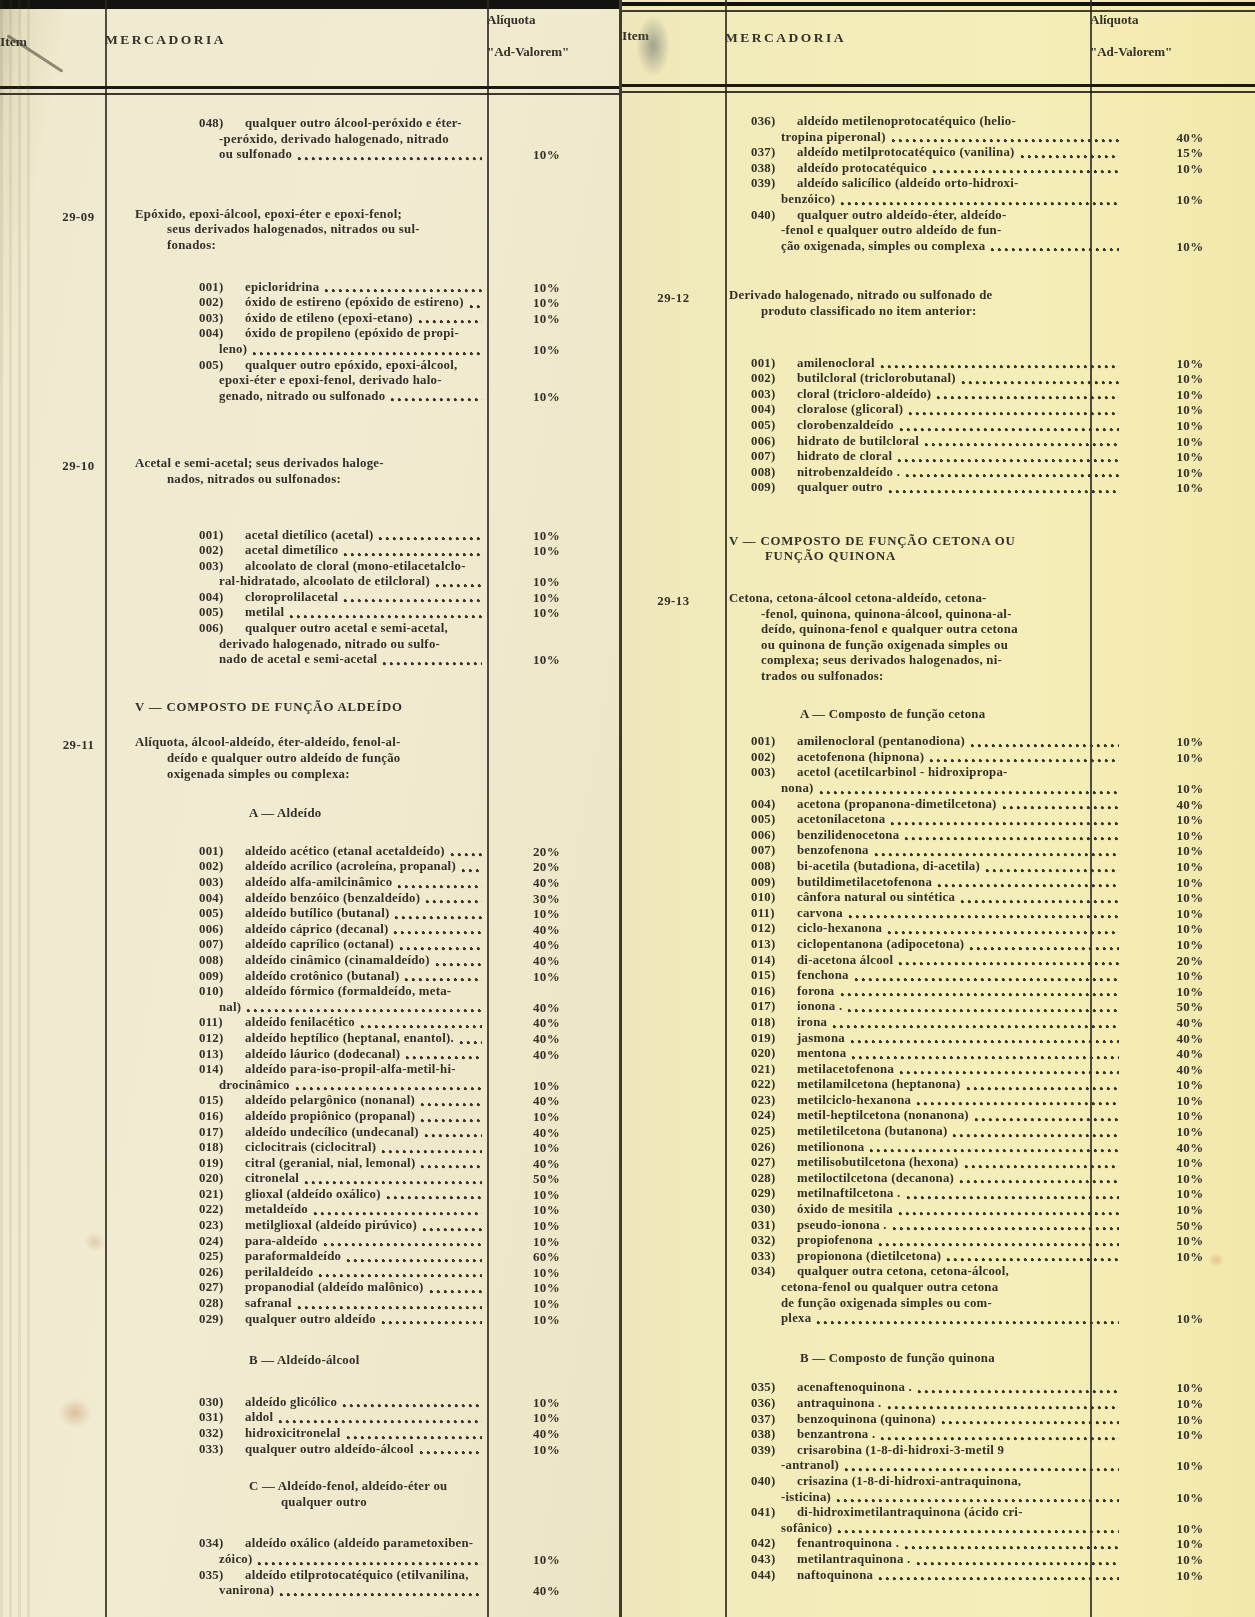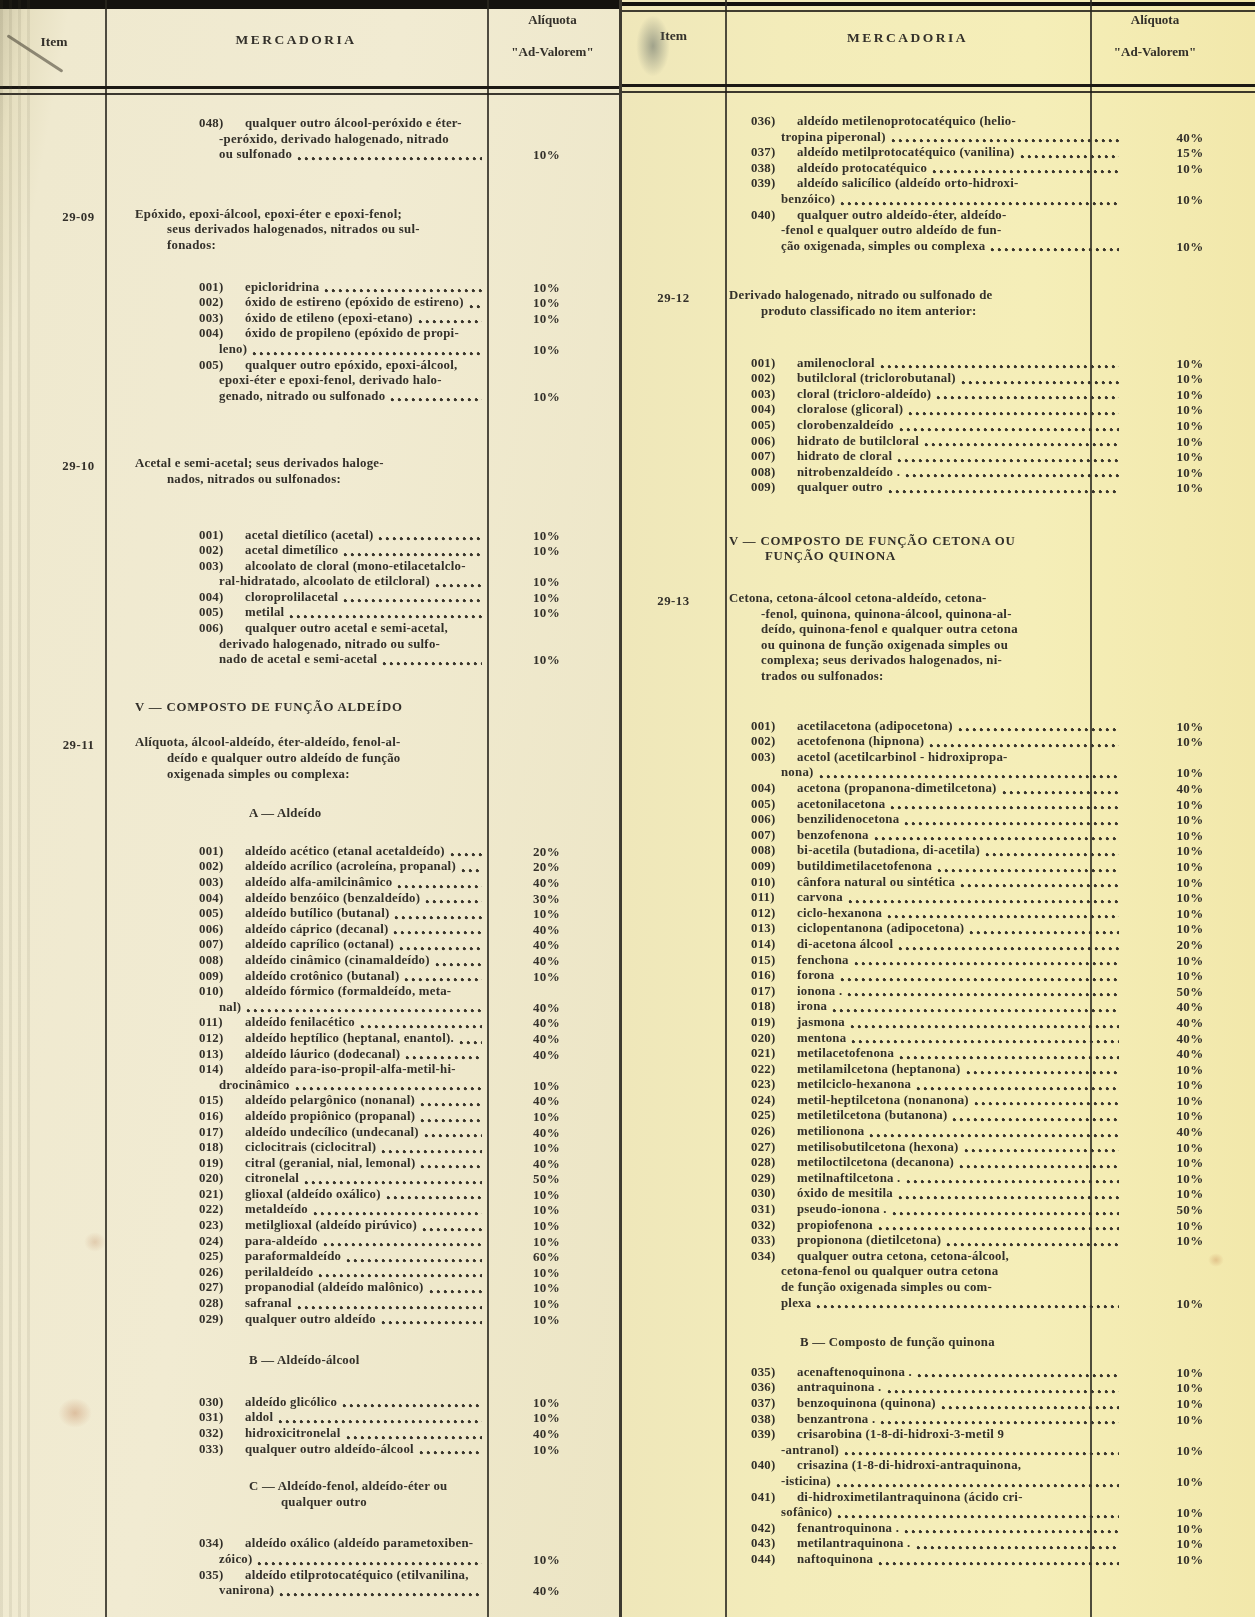--- a/index.html
+++ b/index.html
@@ -22,21 +22,21 @@
   .divider{position:absolute;left:619px;top:0;width:3px;height:1617px;background:#25221b;opacity:.88;}
 
   
   .vline{position:absolute;top:0;bottom:0;width:2px;background:#2b2820;opacity:.82;}
   
   .topbar{position:absolute;left:0;right:0;background:#14120e;}
   .hrule{position:absolute;left:0;right:0;background:#1c1914;}
 
   
   .hdr{position:absolute;font-weight:700;white-space:nowrap;}
-  .hdr.center{text-align:center;}
+  .hdr.center{text-align:left;}
 
   
   .tbody{position:absolute;left:0;right:0;top:100px;}
   .row{display:flex;align-items:stretch;}
   .itemcol{flex:0 0 auto;text-align:center;}
   .left .itemcol{width:105px;margin-left:26px;}
   .right .itemcol{width:103px;}
   .merc{flex:1 1 auto;min-width:0;}
   .rate{flex:0 0 auto;text-align:center;font-weight:700;align-self:flex-end;
         font-size:13px;line-height:15.6px;letter-spacing:.4px;}
@@ -932,27 +932,34 @@
           <div class="hline">Cetona, cetona-álcool cetona-aldeído, cetona-</div>
           <div class="hline cont">-fenol, quinona, quinona-álcool, quinona-al-</div>
           <div class="hline cont">deído, quinona-fenol e qualquer outra cetona</div>
           <div class="hline cont">ou quinona de função oxigenada simples ou</div>
           <div class="hline cont">complexa; seus derivados halogenados, ni-</div>
           <div class="hline cont">trados ou sulfonados:</div>
         </div>
         <div class="rate"></div>
       </div>
       <div class="sp" style="height: 22px;"></div>
+      <div class="row sub">
+        <div class="itemcol"></div>
+        <div class="merc">
+          <div class="hline">A — Composto de função cetona</div>
+        </div>
+        <div class="rate"></div>
+      </div>
       <div class="sp" style="height: 12px;"></div>
       <div class="row entry">
         <div class="itemcol"></div>
         <div class="merc">
           <div class="eline">
             <div class="num">001)</div>
-            <div class="txt">acetilacetona (adipocetona)</div>
+            <div class="txt">amilenocloral (pentanodiona)</div>
             <div class="dots"></div>
           </div>
         </div>
         <div class="rate">10%</div>
       </div>
       <div class="row entry">
         <div class="itemcol"></div>
         <div class="merc">
           <div class="eline">
             <div class="num">002)</div>

